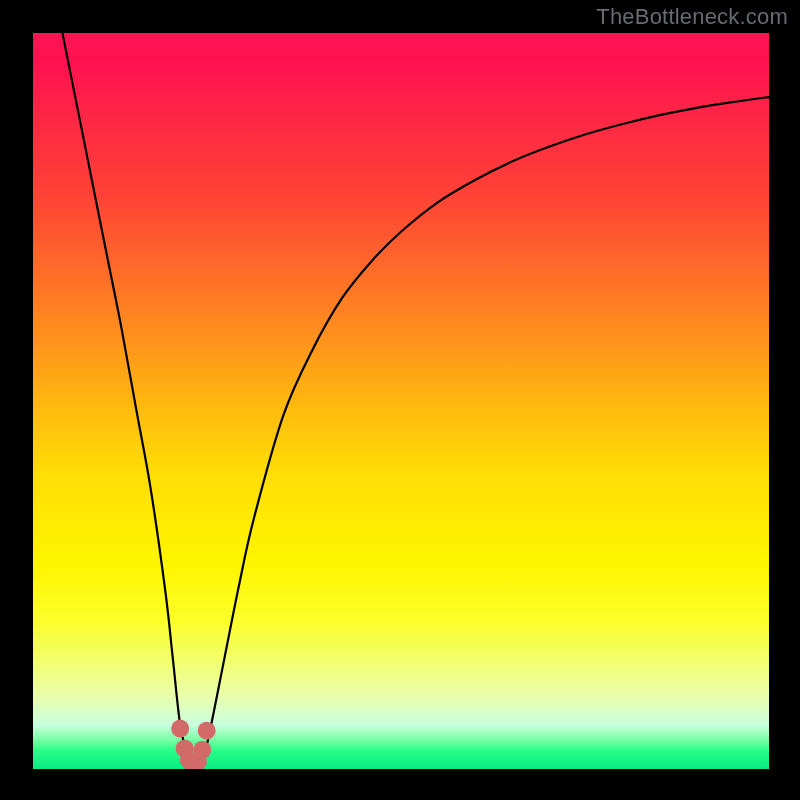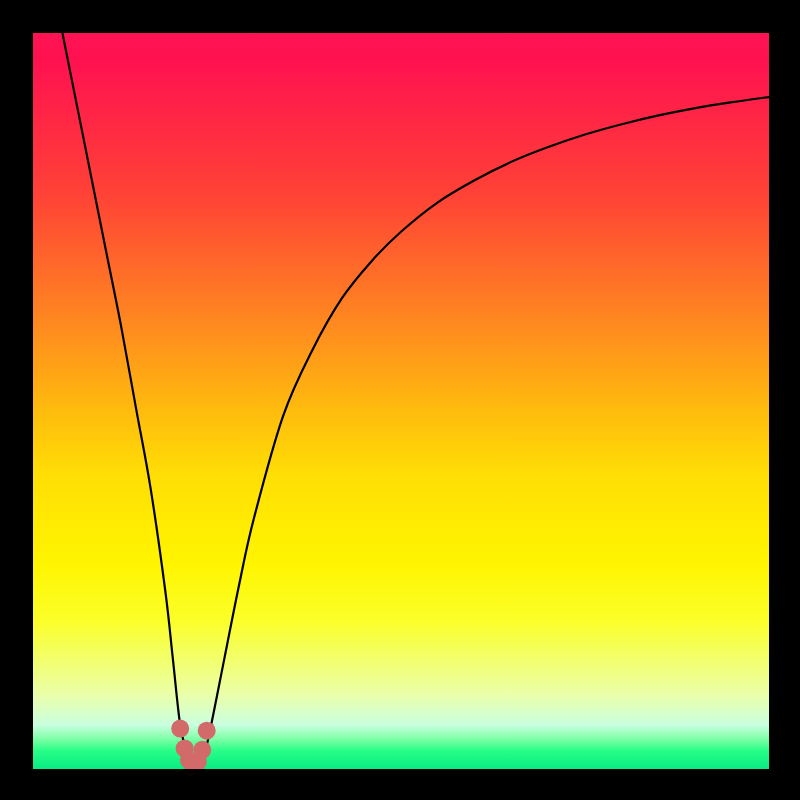--- a/index.html
+++ b/index.html
@@ -60,20 +60,21 @@
     width: 736px;
     height: 736px;
     z-index: 2;
   }
 </style>
 </head>
 <body>
 
 <div class="frame">
 
+  <div class="watermark">TheBottleneck.com</div>
 
   <div class="plot-bg"></div>
 
   <svg class="curves" viewBox="0 0 736 736" preserveAspectRatio="none">
     <path fill="none" stroke="#000" stroke-width="2.2" stroke-linecap="round" stroke-linejoin="round" d="M 29.44 0 C 31.893333333333334 12.266666666666671 39.25333333333333 49.066666666666706 44.16 73.60000000000002 C 49.06666666666666 98.13333333333334 53.973333333333336 122.66666666666659 58.88 147.19999999999993 C 63.78666666666667 171.73333333333326 68.69333333333334 196.2666666666667 73.60000000000001 220.80000000000007 C 78.50666666666667 245.33333333333343 83.41333333333333 268.64000000000004 88.32 294.40000000000003 C 93.22666666666666 320.16 98.13333333333334 348.37333333333333 103.04 375.36 C 107.94666666666667 402.3466666666667 112.85333333333334 425.6533333333333 117.76 456.32 C 122.66666666666667 486.9866666666667 128.79999999999998 531.1466666666666 132.48 559.36 C 136.16 587.5733333333334 137.38666666666666 603.52 139.84 625.6 C 142.29333333333335 647.6800000000001 144.74666666666667 675.8933333333334 147.20000000000002 691.84 C 149.65333333333336 707.7866666666666 152.10666666666668 713.92 154.56 721.28 C 157.01333333333332 728.64 159.46666666666664 734.7733333333333 161.92 736 C 164.37333333333333 737.2266666666667 166.82666666666665 734.7733333333333 169.28 728.64 C 171.73333333333335 722.5066666666667 172.95999999999998 716.3733333333333 176.64 699.2 C 180.32 682.0266666666668 186.45333333333335 650.1333333333333 191.36 625.6 C 196.26666666666668 601.0666666666667 201.17333333333335 575.3066666666666 206.08 552 C 210.98666666666668 528.6933333333334 213.44 513.9733333333334 220.79999999999998 485.76 C 228.15999999999997 457.5466666666667 240.42666666666668 410.93333333333334 250.24 382.72 C 260.05333333333334 354.5066666666667 269.8666666666667 336.1066666666667 279.68 316.48 C 289.49333333333334 296.85333333333335 299.3066666666667 279.67999999999995 309.12 264.96 C 318.93333333333334 250.23999999999998 328.74666666666667 239.20000000000002 338.56 228.16000000000003 C 348.37333333333333 217.12000000000003 356.96 208.53333333333336 368 198.72000000000003 C 379.04 188.9066666666667 392.53333333333336 177.86666666666665 404.8 169.27999999999997 C 417.06666666666666 160.6933333333333 429.3333333333333 153.94666666666657 441.59999999999997 147.19999999999993 C 453.8666666666666 140.4533333333333 466.1333333333334 134.32000000000005 478.40000000000003 128.80000000000007 C 490.6666666666667 123.28000000000009 502.9333333333333 118.61866666666673 515.1999999999999 114.08000000000004 C 527.4666666666666 109.54133333333336 539.7333333333333 105.37066666666664 552 101.56799999999998 C 564.2666666666667 97.76533333333333 576.5333333333334 94.45333333333345 588.8000000000001 91.26400000000012 C 601.0666666666667 88.0746666666668 613.3333333333334 85.1306666666667 625.6 82.43200000000002 C 637.8666666666667 79.73333333333333 650.1333333333333 77.27999999999999 662.4 75.072 C 674.6666666666666 72.86400000000002 686.9333333333333 71.02400000000007 699.1999999999999 69.18400000000008 C 711.4666666666666 67.3440000000001 729.8666666666667 64.89066666666672 736 64.03200000000004"></path>
     <g>
         <circle cx="147.20000000000002" cy="695.52" r="9" fill="#d36a6a"></circle>
         <circle cx="151.616" cy="715.392" r="9" fill="#d36a6a"></circle>
         <circle cx="156.03199999999998" cy="727.168" r="9" fill="#d36a6a"></circle>
         <circle cx="160.448" cy="733.056" r="9" fill="#d36a6a"></circle>

